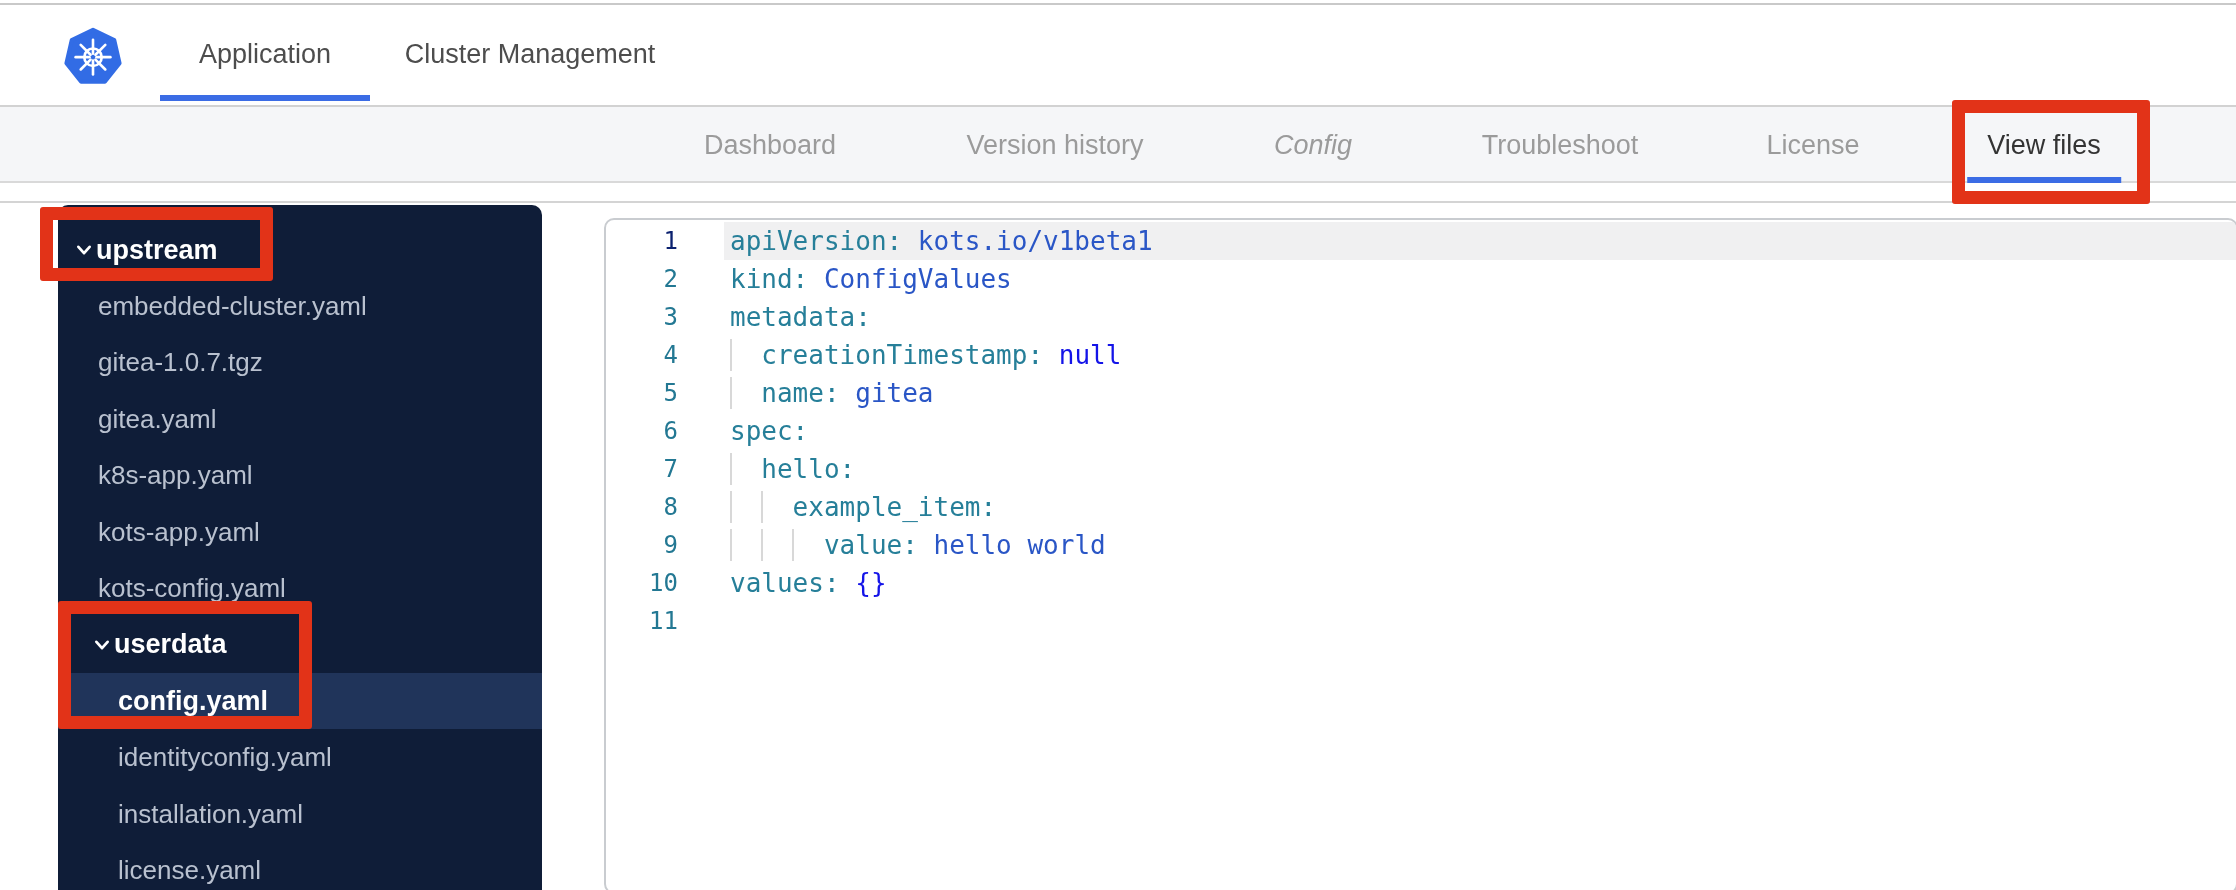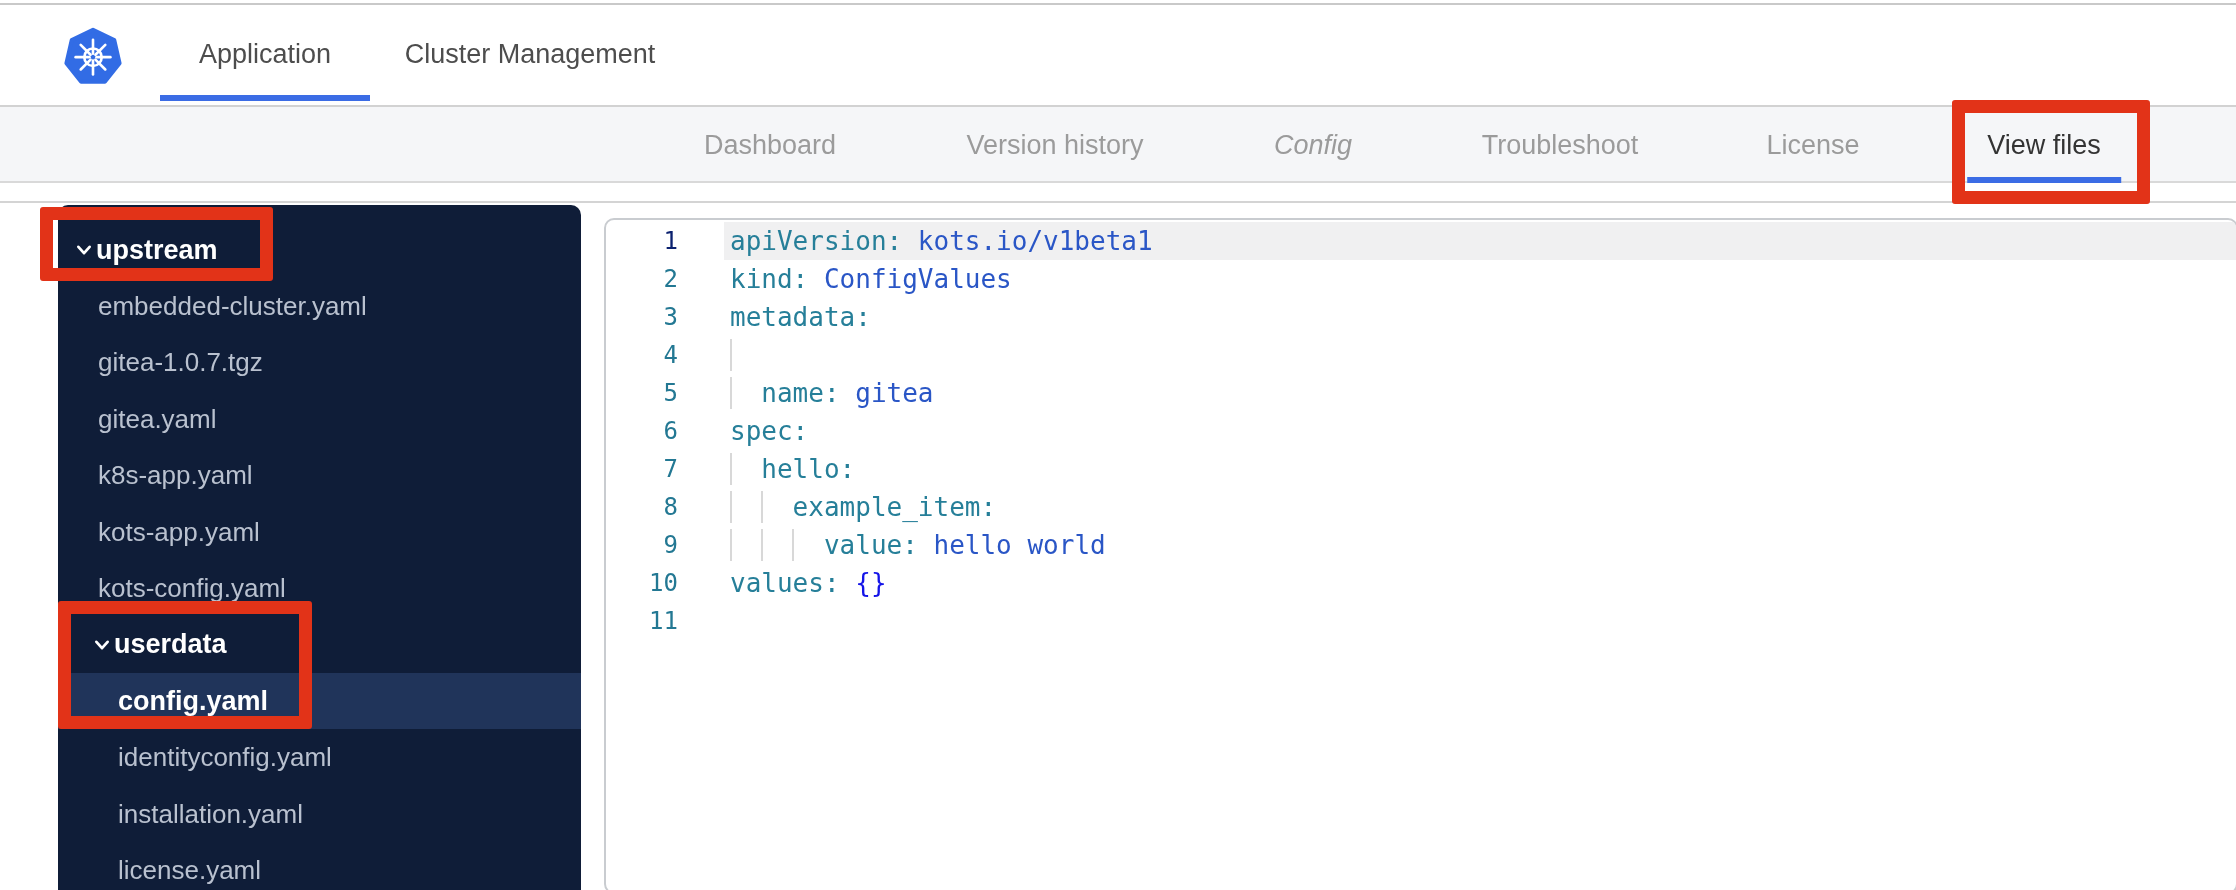--- a/index.html
+++ b/index.html
@@ -25,21 +25,21 @@
             border-top:2px solid #d2d2d2; border-bottom:2px solid #d9d9d9; }
   .subnav-tab { position:absolute; top:0; height:76px; transform:translateX(-50%);
             display:flex; align-items:center; font-size:27px; color:var(--subnav-text);
             cursor:pointer; white-space:nowrap; }
   .subnav-tab.active { color:var(--subnav-active-text); }
   .subnav-tab.active::after { content:""; position:absolute; left:-20px; right:-20px;
             bottom:0px; height:6px; background:var(--accent); }
   #subnav-hairline { left:0; top:201px; width:2236px; height:2px; background:#d4d4d4; }
 
   
-  #sidebar { left:58px; top:205px; width:523px; height:685px;
+  #sidebar { left:58px; top:205px; width:484px; height:685px;
              background:var(--sidebar-bg); border-radius:10px 10px 0 0; overflow:hidden; }
   .tree-row { position:absolute; left:0; width:100%; height:56px; display:flex;
               align-items:center; cursor:pointer; }
   .tree-row.selected { background:var(--sidebar-selected-bg); }
   .tree-label { font-size:26px; color:var(--sidebar-file-text); white-space:nowrap; }
   .tree-row.folder .tree-label, .tree-row.selected .tree-label
               { color:#fff; font-weight:bold; font-size:27px; }
   .chev { position:absolute; width:20px; height:20px; }
 
   
@@ -156,20 +156,21 @@
         <span class="ln">2</span>
         <span class="code-text"><span class="t-key">kind:</span><span class="t-val"> ConfigValues</span></span>
       </div>
       <div class="code-row">
         <span class="ln">3</span>
         <span class="code-text"><span class="t-key">metadata:</span></span>
       </div>
       <div class="code-row">
         <span class="ln">4</span>
         <span class="guide" style="left: 124px;"></span>
+        <span class="code-text"><span class="t-key">  creationTimestamp:</span><span class="t-kw"> null</span></span>
       </div>
       <div class="code-row">
         <span class="ln">5</span>
         <span class="guide" style="left: 124px;"></span>
         <span class="code-text"><span class="t-key">  name:</span><span class="t-val"> gitea</span></span>
       </div>
       <div class="code-row">
         <span class="ln">6</span>
         <span class="code-text"><span class="t-key">spec:</span></span>
       </div>

